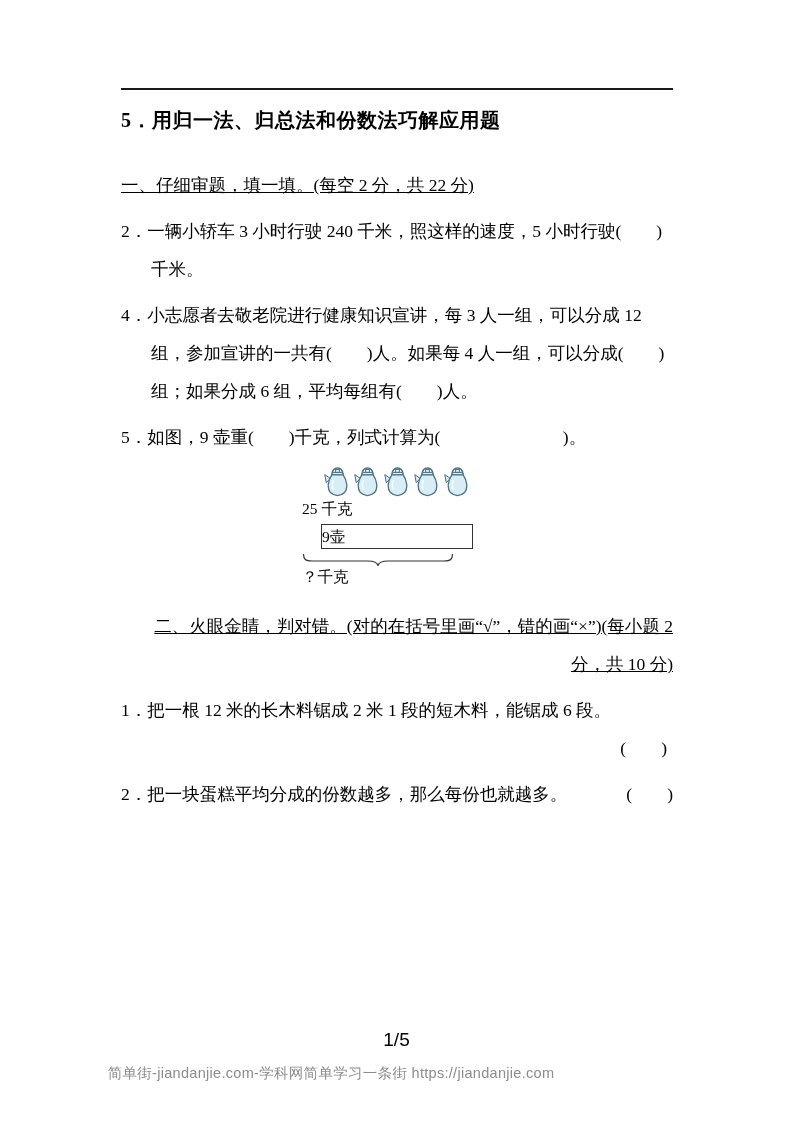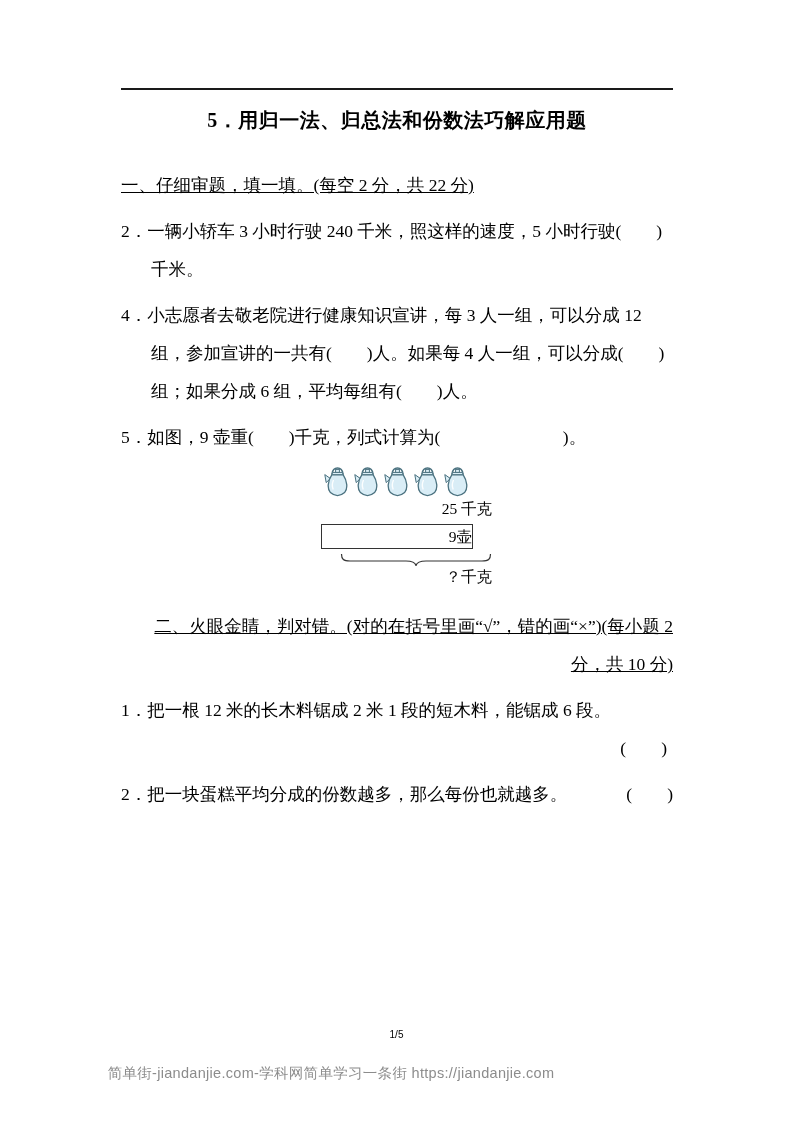--- a/index.html
+++ b/index.html
@@ -8,49 +8,49 @@
     width: 793px; height: 1122px;
     background: #ffffff;
     color: #000000;
     font-family: "Liberation Serif", "DejaVu Serif", serif;
     position: relative;
     overflow: hidden;
   }
   .content { position: absolute; left: 121px; top: 0; width: 552px; }
   .top-rule { height: 0; border-top: 2px solid #1a1a1a; margin-top: 88px; }
   .doc-title {
-    font-size: 20px; font-weight: bold; text-align: center;
+    font-size: 20px; font-weight: bold; text-align: left;
     margin: 16px 0 0 0; line-height: 28px; letter-spacing: 0.5px;
   }
   .sec-header {
     font-size: 17.5px; line-height: 38px; margin: 32px 0 0 0;
     padding-left: 30px; text-indent: -30px; text-decoration: underline;
   }
   .sec-header.second { margin-top: 20px; text-align: right; }
   .q {
     font-size: 17.5px; line-height: 38px; margin: 8px 0 0 0;
     padding-left: 30px; text-indent: -30px;
   }
   .q-with-blank { position: relative; padding-right: 70px; }
   .q-with-blank .tail-blank { position: absolute; right: 0; bottom: 0; text-indent: 0; }
   .answer-line {
     text-align: right; font-size: 17.5px; line-height: 38px;
     margin: 0; padding-right: 6px;
   }
-  .figure { width: 190px; margin: 6px auto 0 auto; text-align: right; }
+  .figure { width: 190px; margin: 6px auto 0 auto; text-align: left; }
   .kettle-row { display: flex; justify-content: center; align-items: flex-end; gap: 1px; }
   .fig-label { font-size: 15.5px; line-height: 21px; }
   .nine-box {
     width: 152px; margin: 5px auto 4px auto;
     border: 1.2px solid #333; font-size: 15.5px; line-height: 23px;
   }
   .brace-wrap { margin-top: 1px; line-height: 0; }
   .pagenum {
     position: absolute; top: 1029px; left: 0; width: 793px;
-    text-align: center; font-size: 10px;
+    text-align: center; font-size: 19px;
     font-family: "Liberation Sans", sans-serif;
   }
   .footer {
     position: absolute; top: 1064px; left: 0; width: 662px;
     text-align: center; font-size: 14.5px; color: #8c8c8c;
     letter-spacing: 0.3px;
     font-family: "Liberation Sans", sans-serif;
   }
 </style>
 </head>

